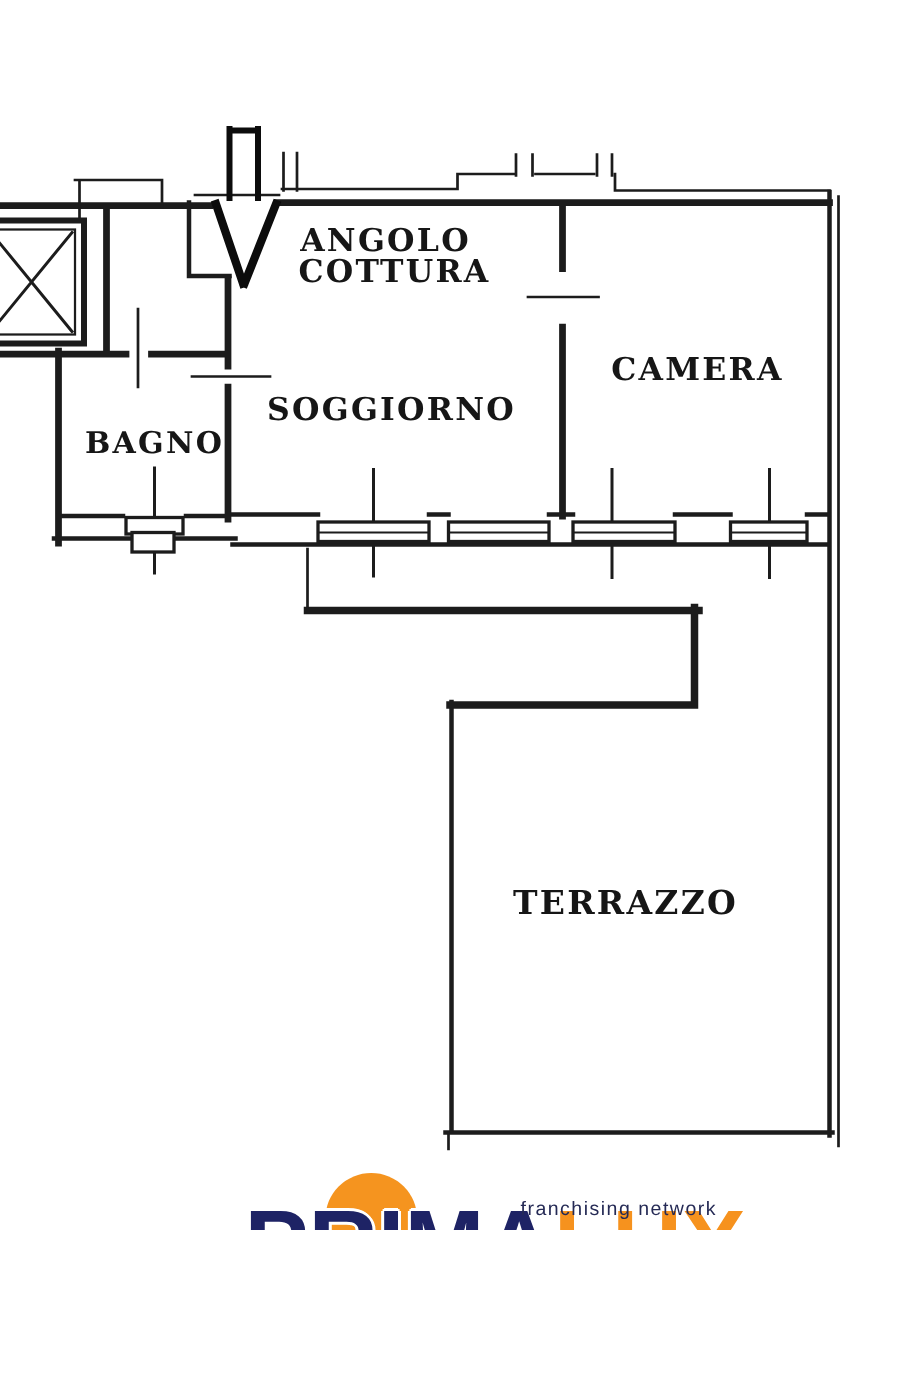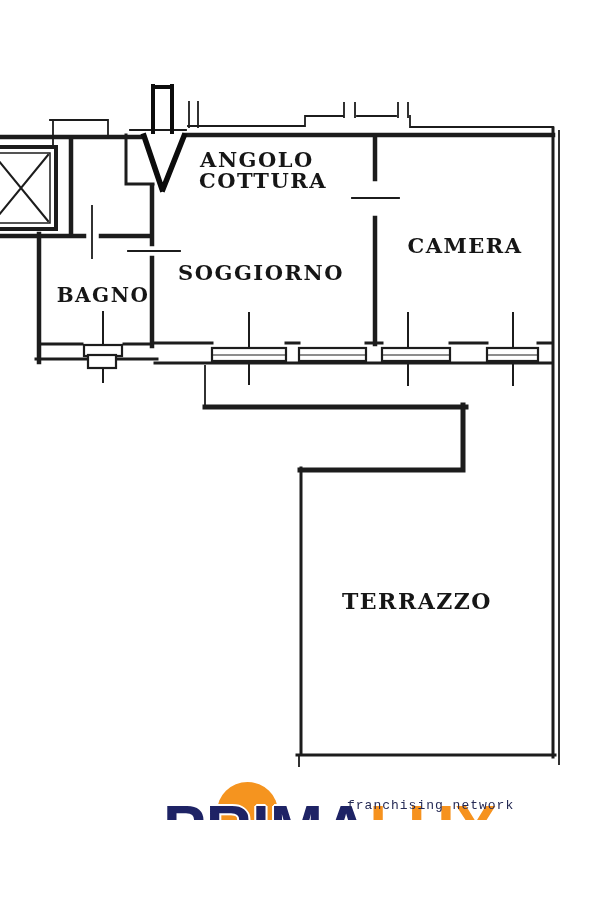--- a/index.html
+++ b/index.html
@@ -16,21 +16,21 @@
   .logo-brand{position:absolute;left:163px;top:797px;z-index:3;line-height:1;
               font-weight:bold;font-size:64px;letter-spacing:0px;white-space:nowrap;
               font-family:Liberation Sans, sans-serif;
               text-shadow:-2px 0 0 #fff,2px 0 0 #fff,0 -2px 0 #fff,0 2px 0 #fff,
                           -1px -1px 0 #fff,1px 1px 0 #fff,-1px 1px 0 #fff,1px -1px 0 #fff;}
   .brand-prima{color:#1e2365;}
   .brand-lux{color:#f6921e;}
   .logo-reg{position:absolute;left:424px;top:821px;z-index:4;color:#f6921e;
             font-weight:bold;font-size:22px;line-height:1;}
   .logo-tagline{position:absolute;left:347px;top:798px;z-index:3;
-                font-family:Liberation Mono, monospace;font-size:13px;color:#252a55;
+                font-family:Liberation Sans, sans-serif;font-size:13px;color:#252a55;
                 letter-spacing:1px;white-space:nowrap;}
   .logo-subtitle{position:absolute;left:123px;top:853px;width:375px;z-index:3;
                  text-align:left;font-family:"Liberation Serif",serif;font-size:20px;
                  color:#ffffff;letter-spacing:5px;white-space:nowrap;}
 </style>
 </head>
 <body>
 
 <div class="page">
 

